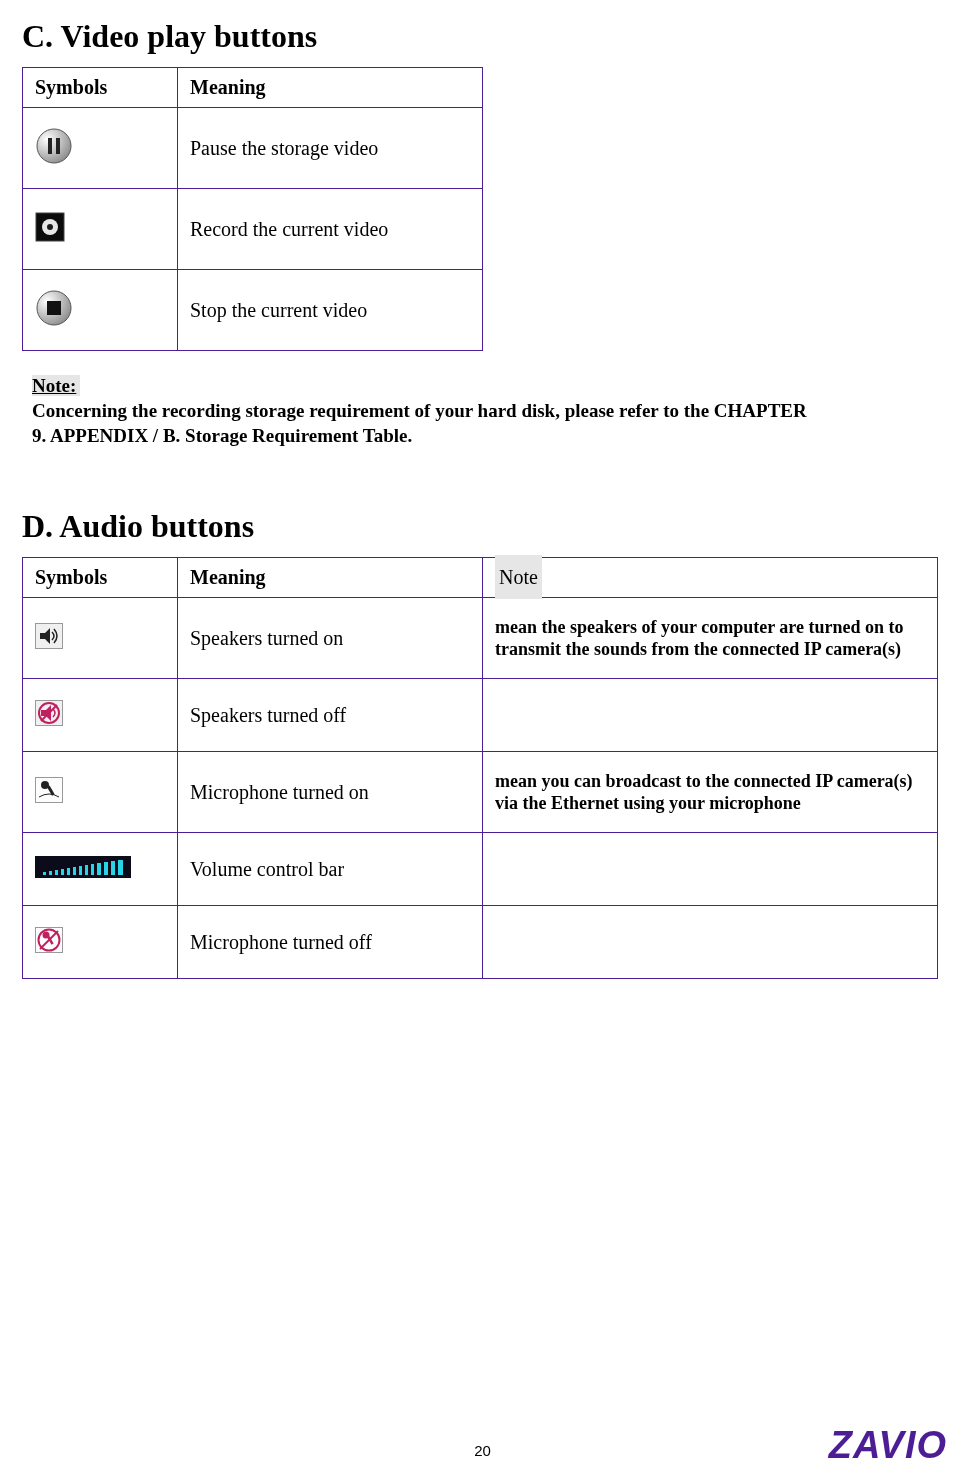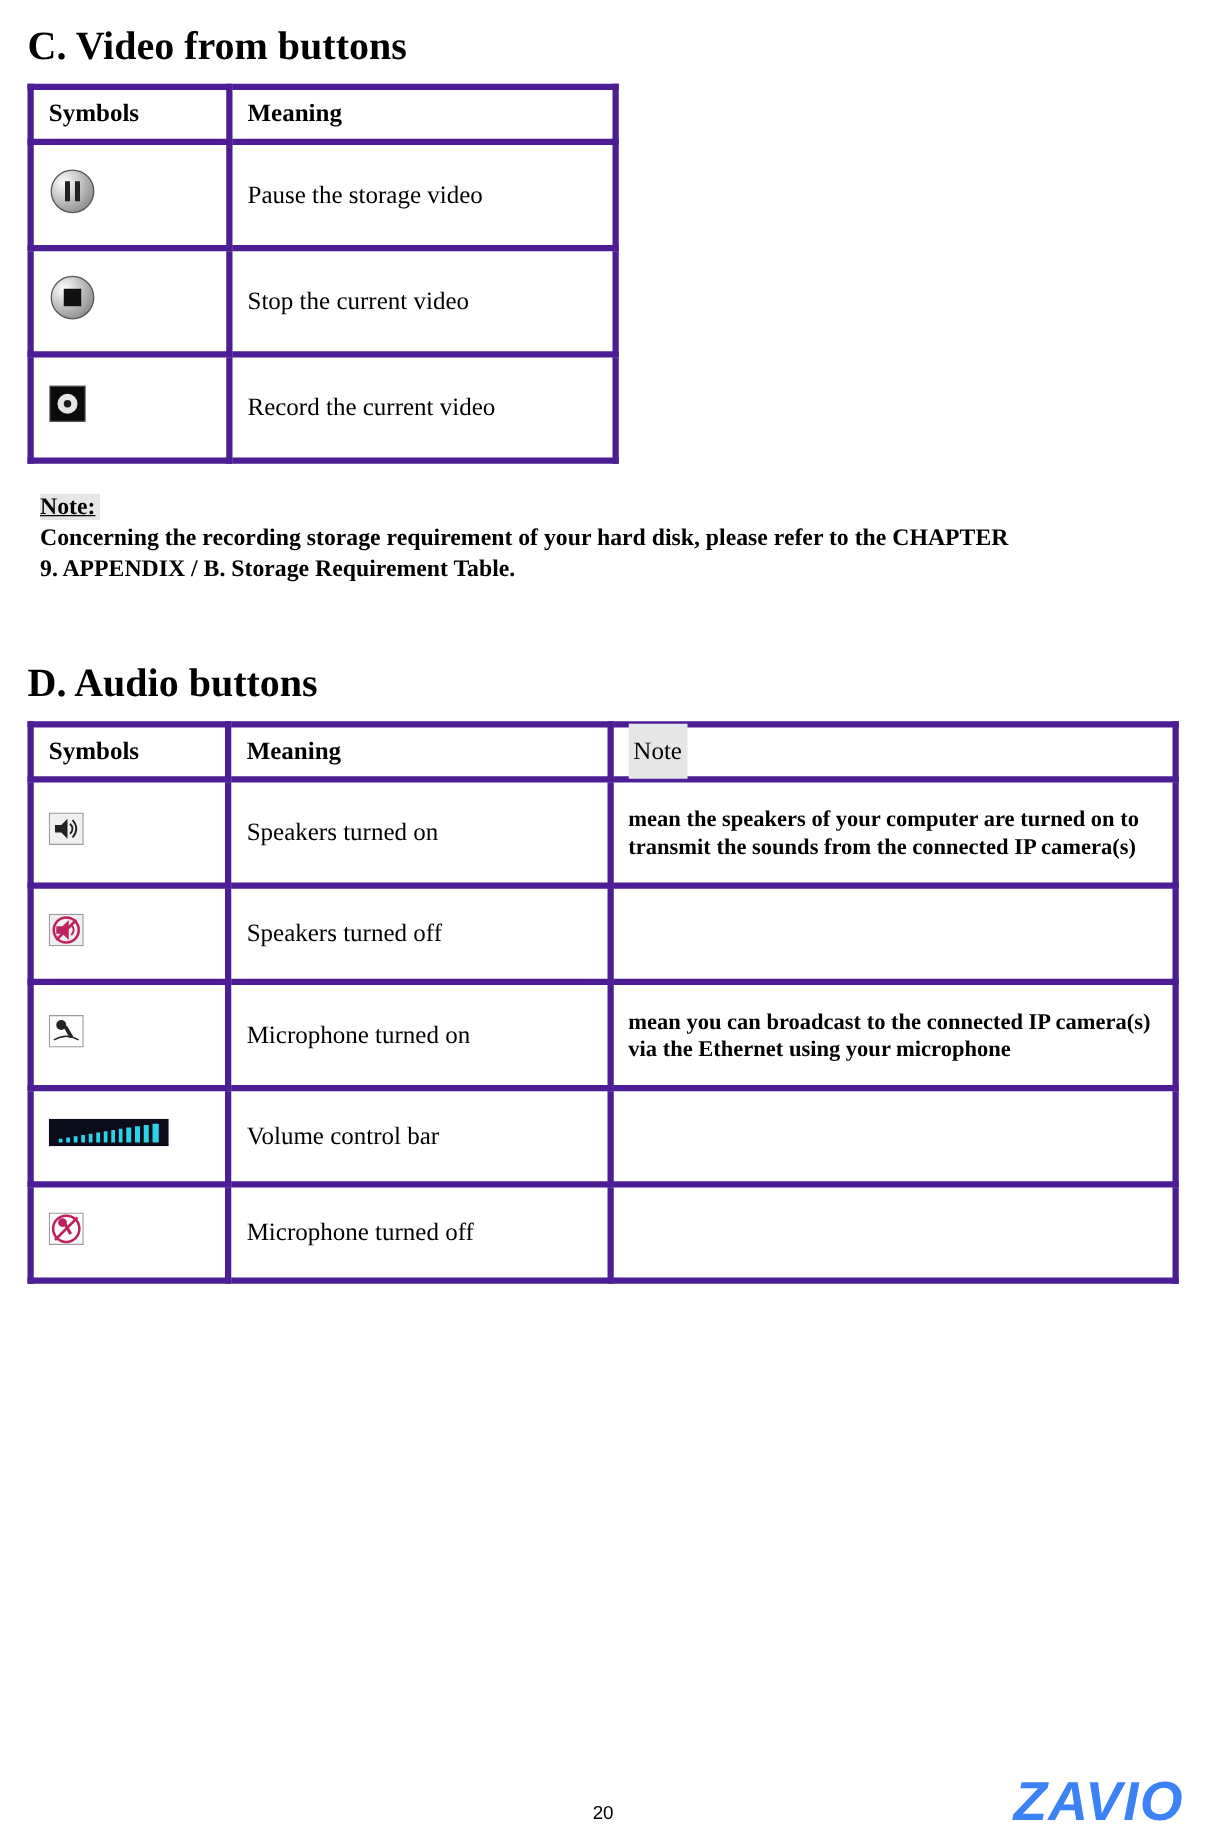--- a/index.html
+++ b/index.html
@@ -21,21 +21,21 @@
     font-weight: bold;
     margin: 8px 0 12px 0;
   }
   table.buttons {
     border-collapse: collapse;
     margin-top: 6px;
     margin-bottom: 24px;
   }
   table.buttons th,
   table.buttons td {
-    border: 5px solid #4c1d95;
+    border: 1px solid #4c1d95;
     padding: 8px 12px;
     font-size: 20px;
     vertical-align: middle;
     text-align: left;
   }
   table.buttons th {
     font-weight: bold;
   }
   .col-symbols { width: 130px; }
   .col-meaning { width: 280px; }
@@ -75,36 +75,36 @@
     font-family: Arial, sans-serif;
     font-size: 15px;
   }
   .logo {
     position: absolute;
     bottom: 4px;
     right: 18px;
     font-family: Arial, sans-serif;
     font-weight: 900;
     font-style: italic;
-    color: #3b82f6;
-    font-size: 44px;
+    color: #4c1d95;
+    font-size: 38px;
     letter-spacing: 1px;
   }
   td.meaning { padding-left: 30px; }
   th.meaning-h { padding-left: 30px; }
   .sym-cell { text-align: left; padding-left: 18px; }
   tr.row td { height: 64px; }
   tr.row-sm td { height: 56px; }
 </style>
 </head>
 <body>
 
 <div class="page">
 
-  <h2 class="section-title">C. Video from buttons</h2>
+  <h2 class="section-title">C. Video play buttons</h2>
 
   <table class="buttons">
     <tbody>
         <tr>
       <th class="col-symbols">Symbols</th>
       <th class="col-meaning meaning-h">Meaning</th>
     </tr>
     <tr class="row">
       <td class="sym-cell">
         <span class="icon">
@@ -119,45 +119,45 @@
             <rect x="13" y="11" width="4" height="16" fill="#222"></rect>
             <rect x="21" y="11" width="4" height="16" fill="#222"></rect>
           </svg>
         </span>
       </td>
       <td class="meaning">Pause the storage video</td>
     </tr>
     <tr class="row">
       <td class="sym-cell">
         <span class="icon">
+          <svg width="30" height="30" viewBox="0 0 30 30">
+            <rect x="1" y="1" width="28" height="28" fill="#0b0b0b" stroke="#444"></rect>
+            <circle cx="15" cy="15" r="8" fill="#e6e6e6"></circle>
+            <circle cx="15" cy="15" r="3" fill="#1a1a1a"></circle>
+          </svg>
+        </span>
+      </td>
+      <td class="meaning">Record the current video</td>
+    </tr>
+    <tr class="row">
+      <td class="sym-cell">
+        <span class="icon">
           <svg width="38" height="38" viewBox="0 0 38 38">
             <defs>
               <radialGradient id="g3" cx="30%" cy="30%" r="80%">
                 <stop offset="0%" stop-color="#fefefe"></stop>
                 <stop offset="100%" stop-color="#8a8a8a"></stop>
               </radialGradient>
             </defs>
             <circle cx="19" cy="19" r="17" fill="url(#g3)" stroke="#555" stroke-width="1"></circle>
             <rect x="12" y="12" width="14" height="14" fill="#111"></rect>
           </svg>
         </span>
       </td>
       <td class="meaning">Stop the current video</td>
-    </tr>
-    <tr class="row">
-      <td class="sym-cell">
-        <span class="icon">
-          <svg width="30" height="30" viewBox="0 0 30 30">
-            <rect x="1" y="1" width="28" height="28" fill="#0b0b0b" stroke="#444"></rect>
-            <circle cx="15" cy="15" r="8" fill="#e6e6e6"></circle>
-            <circle cx="15" cy="15" r="3" fill="#1a1a1a"></circle>
-          </svg>
-        </span>
-      </td>
-      <td class="meaning">Record the current video</td>
     </tr>
   </tbody>
     </table>
 
   <div class="note-block">
     <span class="note-label">Note:</span>
     <p class="note-text">Concerning the recording storage requirement of your hard disk, please refer to the CHAPTER 9. APPENDIX / B. Storage Requirement Table.</p>
   </div>
 
   <h2 class="section-title" style="margin-top:60px;">D. Audio buttons</h2>

